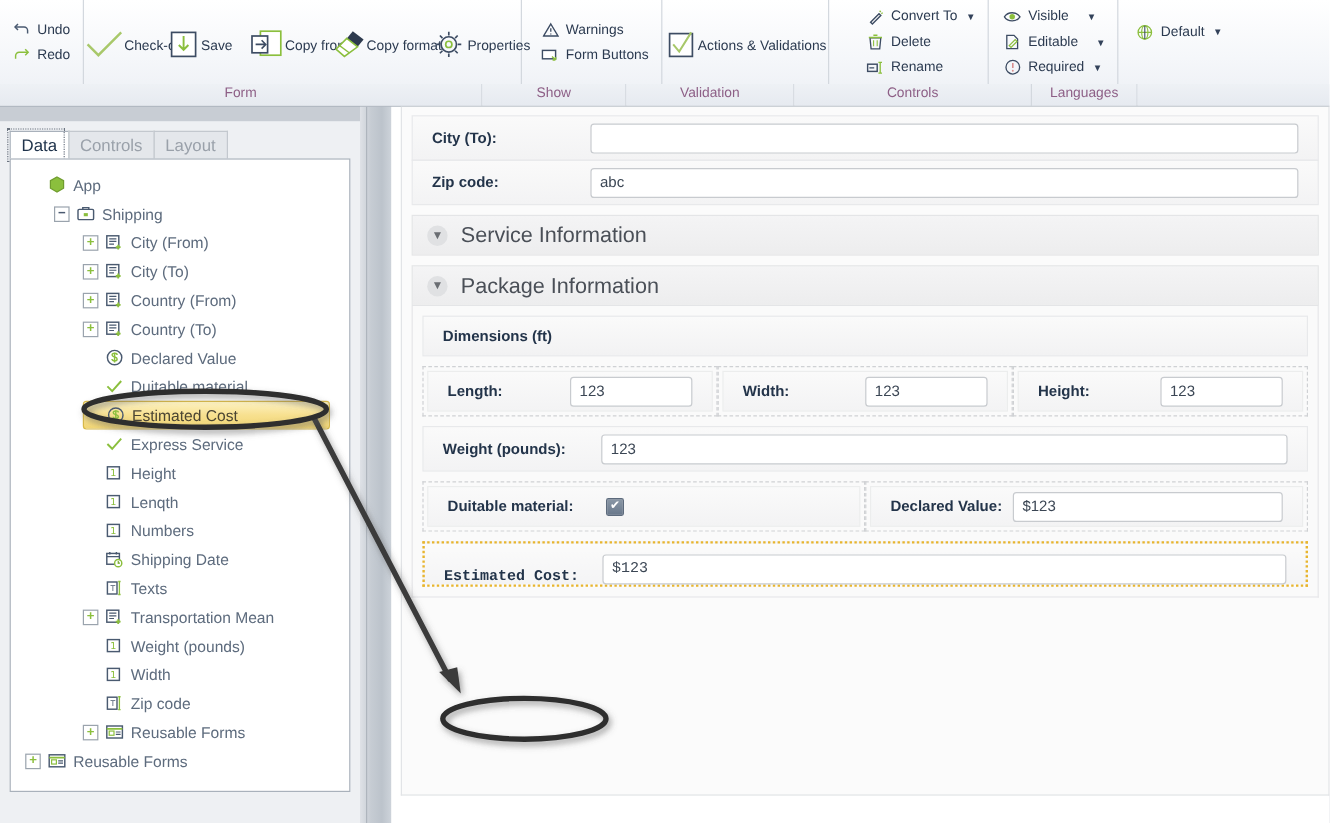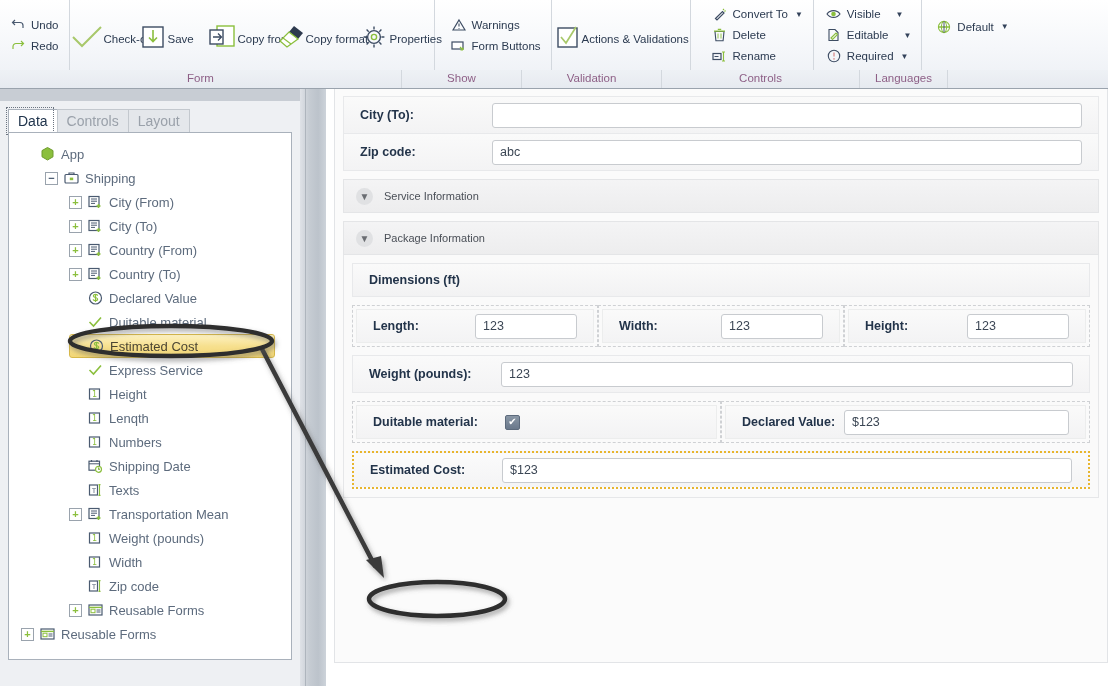--- a/index.html
+++ b/index.html
@@ -135,21 +135,21 @@
     display: flex; align-items: center; height: 34px;
     background: linear-gradient(180deg,#f4f4f5 0%,#ededee 100%);
     border: 1px solid #e4e5e7; padding-left: 12px; margin-top: 8px;
   }
   .chev {
     width: 17px; height: 17px; border-radius: 50%;
     background: #e0e1e3; color: #6a6d72; font-size: 10px;
     display: flex; align-items: center; justify-content: center;
     flex: 0 0 auto;
   }
-  .sect-title { margin-left: 11px; font-size: 11px; color: #4a4f57; }
+  .sect-title { margin-left: 11px; font-size: 18px; color: #4a4f57; }
   .sect-body { border: 1px solid #e6e7e9; border-top: none; padding: 8px; background: #fafafa; }
   .subhdr {
     height: 34px; display:flex; align-items:center; padding-left: 16px;
     font-size: 12.5px; font-weight: bold; color: #23344a;
     background: linear-gradient(180deg,#fafafa 0%,#f2f2f3 100%);
     border: 1px solid #e8e9eb;
   }
   .cols { display: flex; margin-top: 8px; }
   .col {
     border: 1px dashed #cfd1d4; padding: 3px; flex: 1 1 0; min-width: 0;
@@ -161,24 +161,25 @@
   }
   .cell .flabel { width: 118px; }
   .cbox {
     width: 15px; height: 15px; border-radius: 2px;
     background: linear-gradient(180deg,#8a97a6 0%,#69788b 100%);
     border: 1px solid #5c6a7c;
     display:flex; align-items:center; justify-content:center;
     color:#fff; font-size: 10px; line-height: 1;
   }
   .hl-row {
-    display: flex; align-items: center; height: 38px;
+    display: flex; align-items: flex-end; height: 38px;
     border: 2px dotted #e8b52e;
     background: linear-gradient(180deg,#fbfbfb 0%,#f4f4f5 100%);
     margin-top: 8px;
+    font-family: Liberation Mono, monospace;
   }
 
   
   .anno { position: absolute; left: 0; top: 0; width: 1108px; height: 686px;
           pointer-events: none; }
 </style>
 </head>
 <body>
 
 <div id="root">
@@ -299,21 +300,21 @@
                 <path d="M9 14 L14 20 L24 4" fill="none" stroke="#a8c86a" stroke-width="1.7"></path>
               </svg>
           </span>
           <span class="lbl">Actions &amp; Validations</span>
         </div>
       </div>
 
       <div class="rib-sep"></div>
 
       <div class="rib-group">
-        <div class="stackcol" style="padding-left:17px">
+        <div class="stackcol" style="padding-left:27px">
           <div class="sm-btn">
             <span class="ico">
               <svg width="14" height="14" viewBox="0 0 14 14">
                   <path d="M2.5 11.5 L9.5 4.5 L11 6 L4 13 Z" fill="none" stroke="#3d4c63" stroke-width="1.2"></path>
                   <path d="M10 2 l1 1 M12.5 3.5 l-1 1" stroke="#8bbf3d" stroke-width="1.1"></path>
                 </svg>
             </span>
             <span>Convert To</span>
             <span class="caret">▼</span>
           </div>

